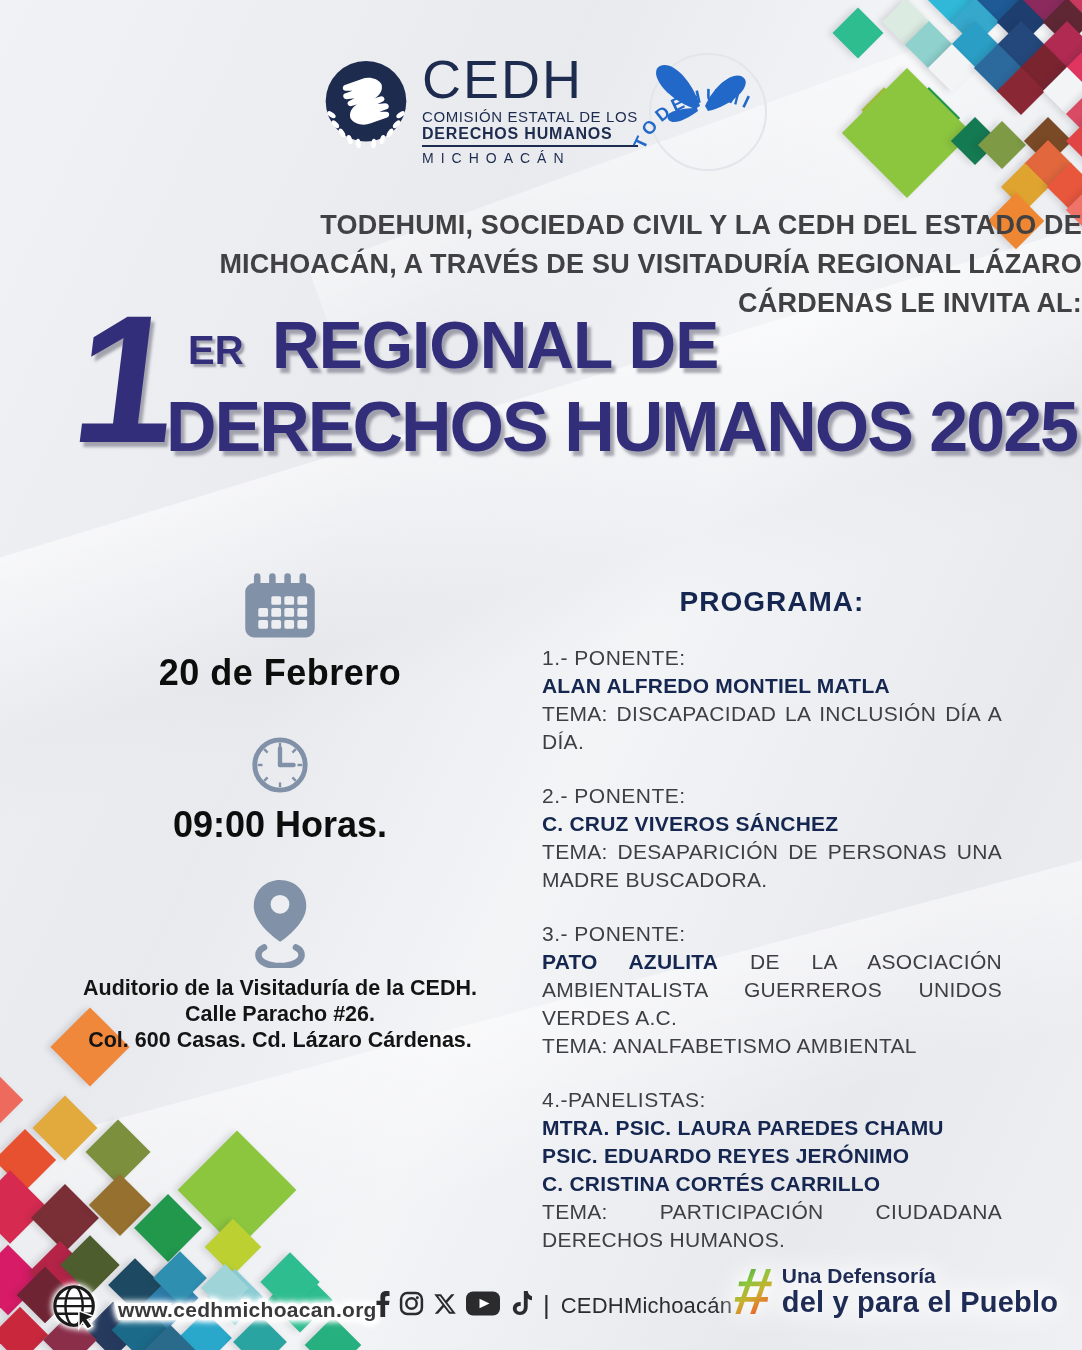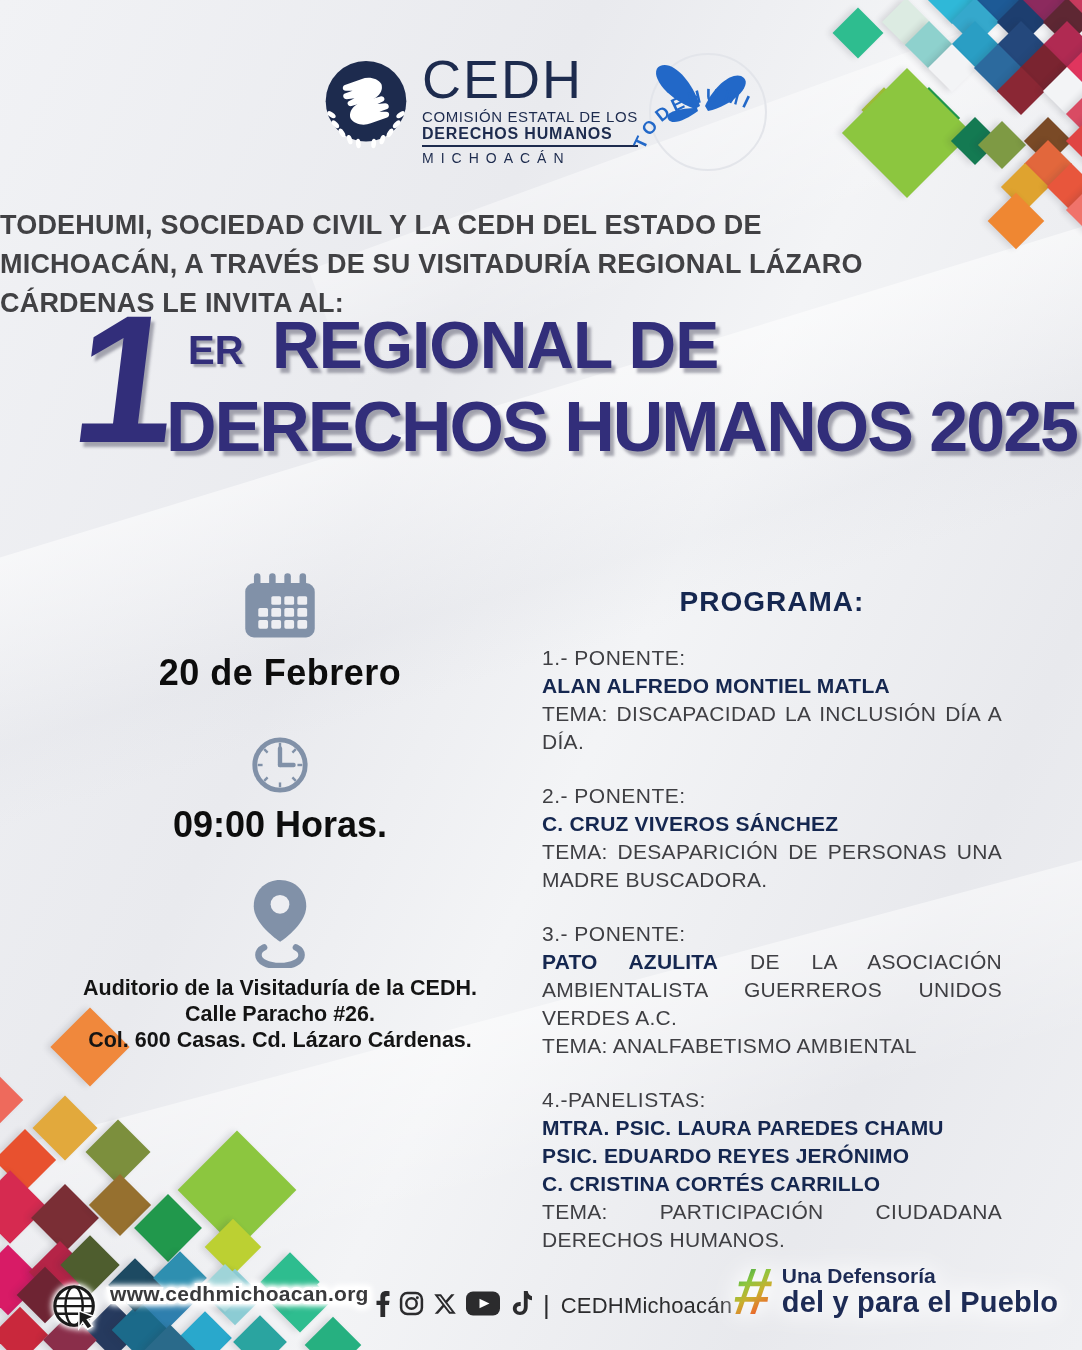--- a/index.html
+++ b/index.html
@@ -20,21 +20,21 @@
     box-shadow:-3px 3px 6px rgba(40,40,60,.14);}
   
   .cedh-logo{position:absolute;left:318px;top:52px;display:flex;align-items:center;gap:8px;}
   .cedh-text{color:#1d2b4e;}
   .cedh-acronym{font-size:54px;font-weight:400;letter-spacing:2px;line-height:1;}
   .cedh-sub1{font-size:15px;font-weight:400;letter-spacing:.6px;margin-top:2px;}
   .cedh-sub2{font-size:16px;font-weight:700;letter-spacing:.8px;border-bottom:2px solid #1d2b4e;padding-bottom:2px;}
   .cedh-region{font-size:14px;font-weight:400;letter-spacing:7px;margin-top:3px;}
   .todehumi{position:absolute;left:622px;top:48px;}
   
-  .invite{position:absolute;left:0;top:206px;width:1082px;text-align:left;
+  .invite{position:absolute;left:0;top:206px;width:1082px;text-align:right;
     color:#414144;font-size:27px;font-weight:700;line-height:39px;letter-spacing:.2px;}
   
   .title{position:absolute;left:0;top:0;width:1082px;color:#322e7a;}
   .t-number{position:absolute;left:76px;top:288px;font-size:182px;line-height:1;font-weight:700;
     transform:skewX(-7deg);text-shadow:4px 5px 3px rgba(70,70,90,.45);}
   .t-ordinal{position:absolute;left:188px;top:328px;font-size:40px;font-weight:700;
     text-shadow:3px 3px 2px rgba(70,70,90,.45);}
   .t-line1{position:absolute;left:252px;top:312px;display:flex;align-items:baseline;
     text-shadow:4px 5px 3px rgba(70,70,90,.45);}
   .t-foro{font-size:100px;font-weight:700;letter-spacing:-1px;line-height:1;}
@@ -52,21 +52,21 @@
   
   .program{position:absolute;left:542px;top:586px;width:460px;}
   .prog-heading{text-align:center;font-size:28px;font-weight:700;letter-spacing:1px;color:#152750;}
   .prog-item{margin-top:26px;font-size:21px;line-height:28px;}
   .prog-item:first-of-type{margin-top:40px;}
   .p-label{color:#3f3f43;letter-spacing:.5px;}
   .p-name{color:#152750;font-weight:700;letter-spacing:.2px;}
   .p-tema{color:#3f3f43;text-align:justify;letter-spacing:.3px;}
   .p-mixed{text-align:justify;letter-spacing:.3px;color:#3f3f43;}
   
-  .website{position:absolute;left:50px;top:1282px;display:flex;align-items:flex-start;gap:8px;z-index:5;
+  .website{position:absolute;left:50px;top:1282px;display:flex;align-items:center;gap:16px;z-index:5;
     filter:drop-shadow(0 0 3px #fff) drop-shadow(0 0 2px #fff);}
   .site-text{font-size:21px;font-weight:700;color:#3a3a3c;letter-spacing:.3px;
     -webkit-text-stroke:6px #fff;paint-order:stroke fill;
     text-shadow:0 0 4px #fff,0 0 6px #fff;}
   .social{position:absolute;left:376px;top:1290px;display:flex;align-items:center;gap:9px;
     color:#2b2b2d;z-index:5;}
   .social .divider{font-size:26px;font-weight:400;margin:0 2px;}
   .handle{font-size:22px;font-weight:400;color:#2b2b2d;letter-spacing:.2px;}
   .slogan{position:absolute;left:735px;top:1258px;display:flex;align-items:center;gap:10px;z-index:5;
     filter:drop-shadow(0 0 8px #fff) drop-shadow(0 0 14px rgba(255,255,255,.9));}

